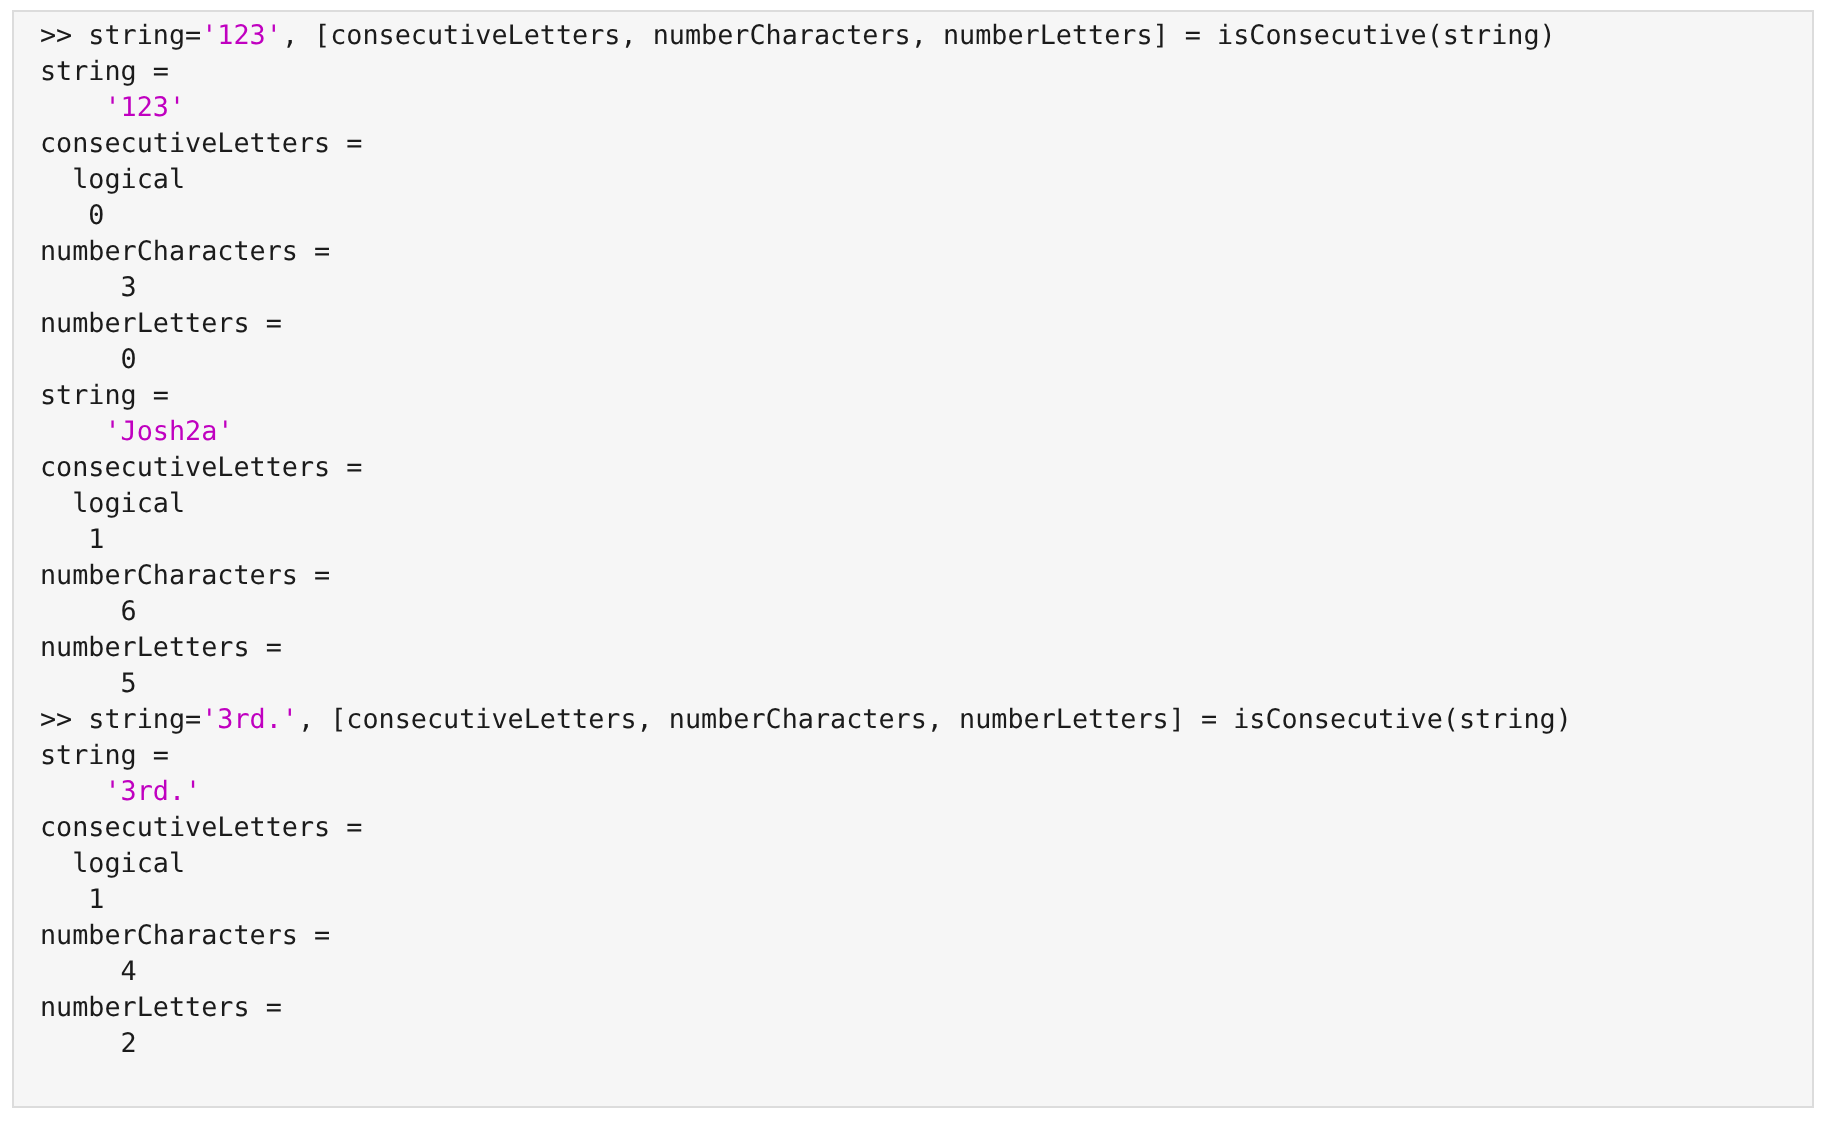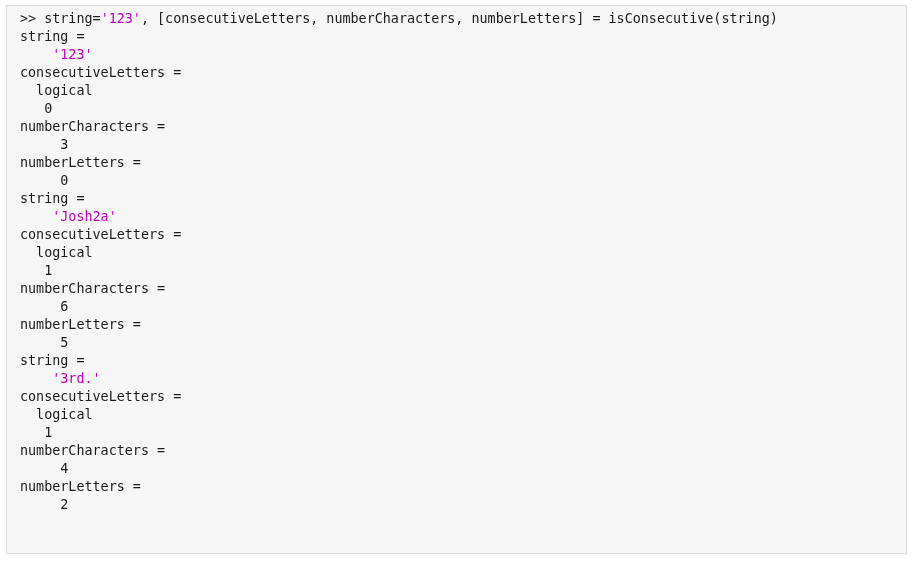--- a/index.html
+++ b/index.html
@@ -70,20 +70,21 @@
       <div class="line"><span class="tok plain">     0</span></div>
       <div class="line"><span class="tok plain">string =</span></div>
       <div class="line"><span class="tok plain">    </span><span class="tok str">'Josh2a'</span></div>
       <div class="line"><span class="tok plain">consecutiveLetters =</span></div>
       <div class="line"><span class="tok plain">  logical</span></div>
       <div class="line"><span class="tok plain">   1</span></div>
       <div class="line"><span class="tok plain">numberCharacters =</span></div>
       <div class="line"><span class="tok plain">     6</span></div>
       <div class="line"><span class="tok plain">numberLetters =</span></div>
       <div class="line"><span class="tok plain">     5</span></div>
+      <div class="line"><span class="tok plain">&gt;&gt; string=</span><span class="tok str">'3rd.'</span><span class="tok plain">, [consecutiveLetters, numberCharacters, numberLetters] = isConsecutive(string)</span></div>
       <div class="line"><span class="tok plain">string =</span></div>
       <div class="line"><span class="tok plain">    </span><span class="tok str">'3rd.'</span></div>
       <div class="line"><span class="tok plain">consecutiveLetters =</span></div>
       <div class="line"><span class="tok plain">  logical</span></div>
       <div class="line"><span class="tok plain">   1</span></div>
       <div class="line"><span class="tok plain">numberCharacters =</span></div>
       <div class="line"><span class="tok plain">     4</span></div>
       <div class="line"><span class="tok plain">numberLetters =</span></div>
       <div class="line"><span class="tok plain">     2</span></div>
     </div>

